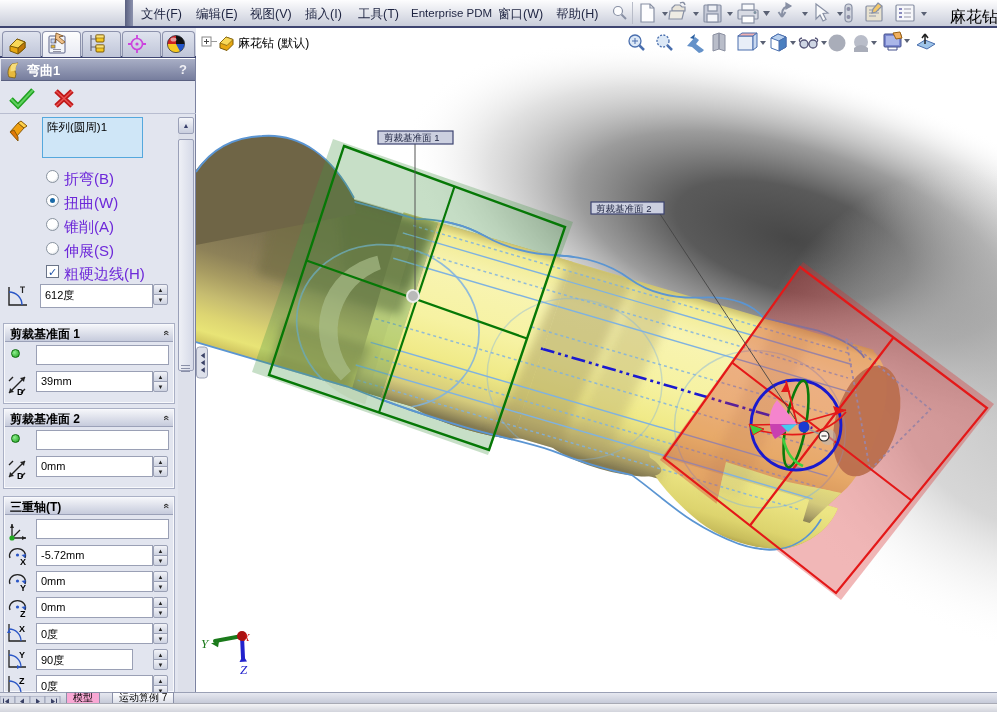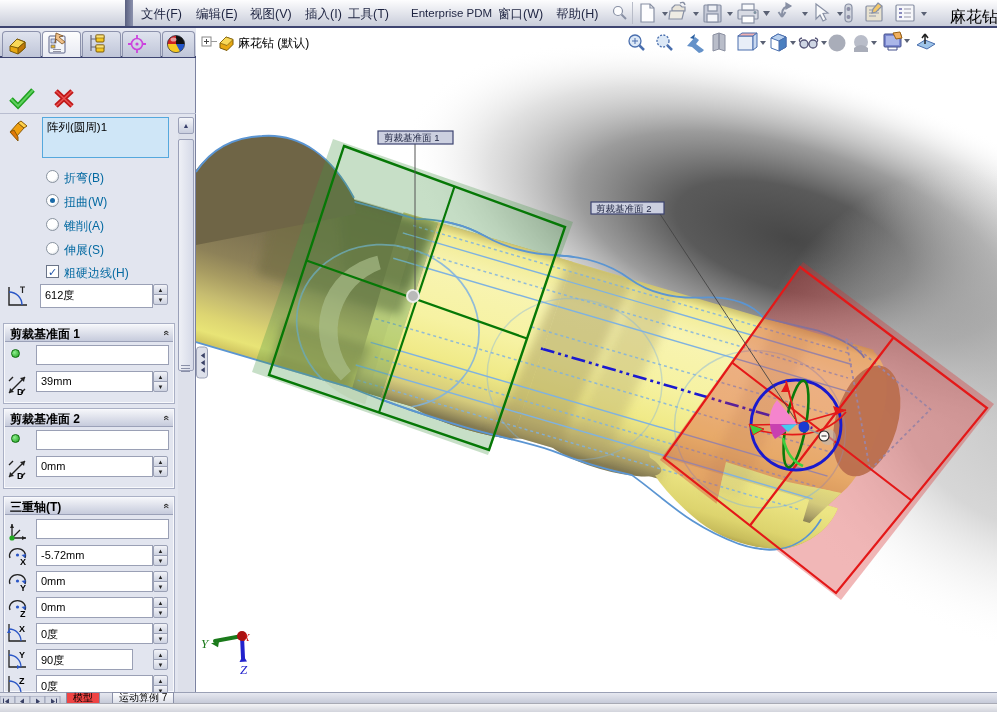--- a/index.html
+++ b/index.html
@@ -16,21 +16,21 @@
 
 
 #tabstrip { left:0; top:28px; width:196px; height:30px; background:linear-gradient(#e8eaf2,#c2c7d8); border-bottom:2px solid #3d4470; }
 .ptab { top:31px; width:39px; height:26px; border:1px solid #8d93ad; border-bottom:none; border-radius:4px 4px 0 0; background:linear-gradient(#dfe3ee,#bfc5d8); }
 .ptab.active { background:linear-gradient(#fdfdfe,#e8eaf2); }
 #panel { left:0; top:58px; width:196px; height:634px; background:#e2e5ef; border-right:1px solid #7b82a0; }
 #pmtitle { left:1px; top:0px; width:194px; height:23px; background:linear-gradient(#a8aec5,#767d9d); border-top:1px solid #fff; border-bottom:1px solid #5a6080; color:#fff; }
 #pmtitle .t { position:absolute; left:26px; top:3px; font-size:13px; font-weight:bold; }
 #pmtitle .q { position:absolute; left:178px; top:3px; font-size:13px; font-weight:bold; color:#f0f0f5; }
 #okrow { left:0; top:24px; width:196px; height:32px; border-bottom:1px solid #b8bdd0; }
-.glabel { font-size:12px; color:#0369a1; white-space:nowrap; }
+.glabel { font-size:15px; color:#6d28d9; white-space:nowrap; }
 .gbox { left:4px; width:170px; background:#e2e5ef; border:1px solid #f8f9fc; outline:1px solid #aab0c5; }
 .ghead { position:relative; height:17px; background:linear-gradient(#f4f5f9,#c6cbdc); border-bottom:1px solid #9ba1b8; font-size:12px; font-weight:bold; padding:1px 0 0 5px; }
 .chev { position:absolute; right:4px; top:2px; font-size:10px; color:#333; letter-spacing:-1px; transform:rotate(90deg); }
 .inp { position:absolute; background:#fff; border:1px solid #9aa0b5; font-size:11px; color:#000; padding:3px 0 0 4px; }
 .spin { position:absolute; width:15px; }
 .spin .up,.spin .dn { position:absolute; left:0; width:15px; height:11px; background:linear-gradient(#f2f3f8,#cdd2e0); border:1px solid #9aa0b5; font-size:6px; color:#222; text-align:center; line-height:10px; }
 .spin .up { top:0; border-radius:2px 2px 0 0; }
 .spin .dn { top:10px; border-radius:0 0 2px 2px; }
 .radio { position:absolute; width:13px; height:13px; border-radius:50%; background:radial-gradient(circle at 38% 35%, #fff 55%, #cdd3db 90%); border:1px solid #8a94a0; }
 .radio.sel::after { content:""; position:absolute; left:3px; top:3px; width:5px; height:5px; border-radius:50%; background:#1a6aa8; }
@@ -44,21 +44,21 @@
 </head>
 <body>
 <div id="app">
 
   <div class="abs" id="toprow"></div>
   <div class="abs" id="logosep"></div>
   <div class="abs menu" style="left:141px;">文件(F)</div>
   <div class="abs menu" style="left:196px;">编辑(E)</div>
   <div class="abs menu" style="left:250px;">视图(V)</div>
   <div class="abs menu" style="left:305px;">插入(I)</div>
-  <div class="abs menu" style="left:348px;">工具(T)</div>
+  <div class="abs menu" style="left:358px;">工具(T)</div>
   <div class="abs menu" style="left:411px;font-size:11.5px;top:7px;">Enterprise PDM</div>
   <div class="abs menu" style="left:498px;">窗口(W)</div>
   <div class="abs menu" style="left:556px;text-align:center;">帮助(H)</div>
   <div class="abs" id="toolbar1" style="left:608px;top:0;width:340px;height:26px;">
     <svg width="340" height="26" viewBox="0 0 340 26">
       <g stroke="#8890a4" fill="#fdfdfe" stroke-width="1.2">
 
         <circle cx="10" cy="11" r="4.5"></circle>
           <path d="M13.5 14.5 L18 19" stroke-width="2" fill="none"></path>
         <path d="M24.5 2 v22" stroke="#b8bcc8" stroke-width="1"></path>
@@ -399,40 +399,48 @@
       </g>
       <g transform="translate(290,2)">
         <path d="M2 13 l8 -5 l10 4 l-8 5 z" fill="#9ec4e8" stroke="#4a6fae"></path>
         <path d="M10 12 v-10 m0 0 l-3 4 m3 -4 l3 4" stroke="#222" stroke-width="1.5" fill="none"></path>
       </g>
     </g>
   </svg>
   </div>
 
   <div class="abs" id="panel">
+    <div class="abs" id="pmtitle">
+      <svg style="position:absolute;left:4px;top:2px" width="20" height="19" viewBox="0 0 20 19">
+        <path d="M4 16 C2 12 3 6 7 3 L13 2 C10 5 9 9 11 13 L10 17 Z" fill="#e8b93c" stroke="#7a5c10" stroke-width="0.8"></path>
+        <path d="M7 3 L13 2 C11 4.5 10.3 7 10.8 9.5 L5.5 10.5 C5.2 7.7 5.8 5 7 3Z" fill="#f6dc7a"></path>
+      </svg>
+      <span class="t">弯曲1</span>
+        <span class="q">?</span>
+    </div>
     <div class="abs" id="okrow">
       <svg style="position:absolute;left:8px;top:4px" width="76" height="24" viewBox="0 0 76 24">
         <path d="M3 13 L10 20 L25 4" fill="none" stroke="#1fa01f" stroke-width="5"></path>
         <path d="M3 13 L10 20 L25 4" fill="none" stroke="#5fd05f" stroke-width="2"></path>
         <g stroke="#c01818" stroke-width="5">
             <path d="M48 5 L64 20 M64 5 L48 20"></path>
           </g>
         <g stroke="#e85050" stroke-width="1.6">
             <path d="M48 5 L64 20 M64 5 L48 20"></path>
           </g>
       </svg>
     </div>
     <div id="panelbody" class="abs" style="left:0;top:57px;width:178px;height:577px;overflow:hidden;">
 
       <svg class="abs" style="left:7px;top:3px" width="26" height="24" viewBox="0 0 26 24">
         <path d="M3 14 l8 -9 l6 5 l-8 9 z" fill="#f0a010" stroke="#8a5a08"></path>
         <path d="M11 5 l6 5 l3 -2 l-6 -5 z" fill="#ffd24a" stroke="#8a5a08"></path>
         <path d="M3 14 l8 9 l0 -4 l-4 -7 z" fill="#e07808" stroke="#8a5a08"></path>
       </svg>
-      <div class="abs" style="left:42px;top:2px;width:127px;height:41px;background:#cfe6f7;border:1px solid #55a8dd;font-size:11.5px;padding:2px 0 0 4px;">阵列(圆周)1</div>
+      <div class="abs" style="left:42px;top:2px;width:101px;height:41px;background:#cfe6f7;border:1px solid #55a8dd;font-size:11.5px;padding:2px 0 0 4px;">阵列(圆周)1</div>
 
       <div class="radio" style="left:46px;top:55px;"></div>
         <div class="abs glabel" style="left:64px;top:55px;">折弯(B)</div>
       <div class="radio sel" style="left:46px;top:79px;"></div>
         <div class="abs glabel" style="left:64px;top:79px;">扭曲(W)</div>
       <div class="radio" style="left:46px;top:103px;"></div>
         <div class="abs glabel" style="left:64px;top:103px;">锥削(A)</div>
       <div class="radio" style="left:46px;top:127px;"></div>
         <div class="abs glabel" style="left:64px;top:127px;">伸展(S)</div>
       <div class="abs" style="left:46px;top:150px;width:13px;height:13px;background:#fff;border:1px solid #6a7488;font-size:11px;line-height:12px;color:#2255aa;text-align:center;">✓</div>
@@ -576,16 +584,16 @@
         <rect x="45" y="0" width="15" height="11" fill="#d4d8e4" stroke="#9aa0b5" stroke-width="1"></rect>
         <g fill="#3a4166">
           <path d="M5 5.5 l4 -3 v6 z M4 2.5 v6 h-1 v-6 z"></path>
           <path d="M20 5.5 l4 -3 v6 z"></path>
           <path d="M40 5.5 l-4 -3 v6 z"></path>
           <path d="M55 5.5 l-4 -3 v6 z M56 2.5 v6 h1 v-6 z"></path>
         </g>
       </g>
     </svg>
   </div>
-  <div class="abs mtab" style="left:66px;background:#ef4444;">模型</div>
+  <div class="abs mtab" style="left:66px;background:#f9a8d4;">模型</div>
   <div class="abs mtab" style="left:112px;">运动算例 7</div>
   <div class="abs" id="statusbar"></div>
 </div>
 
 </body></html>

